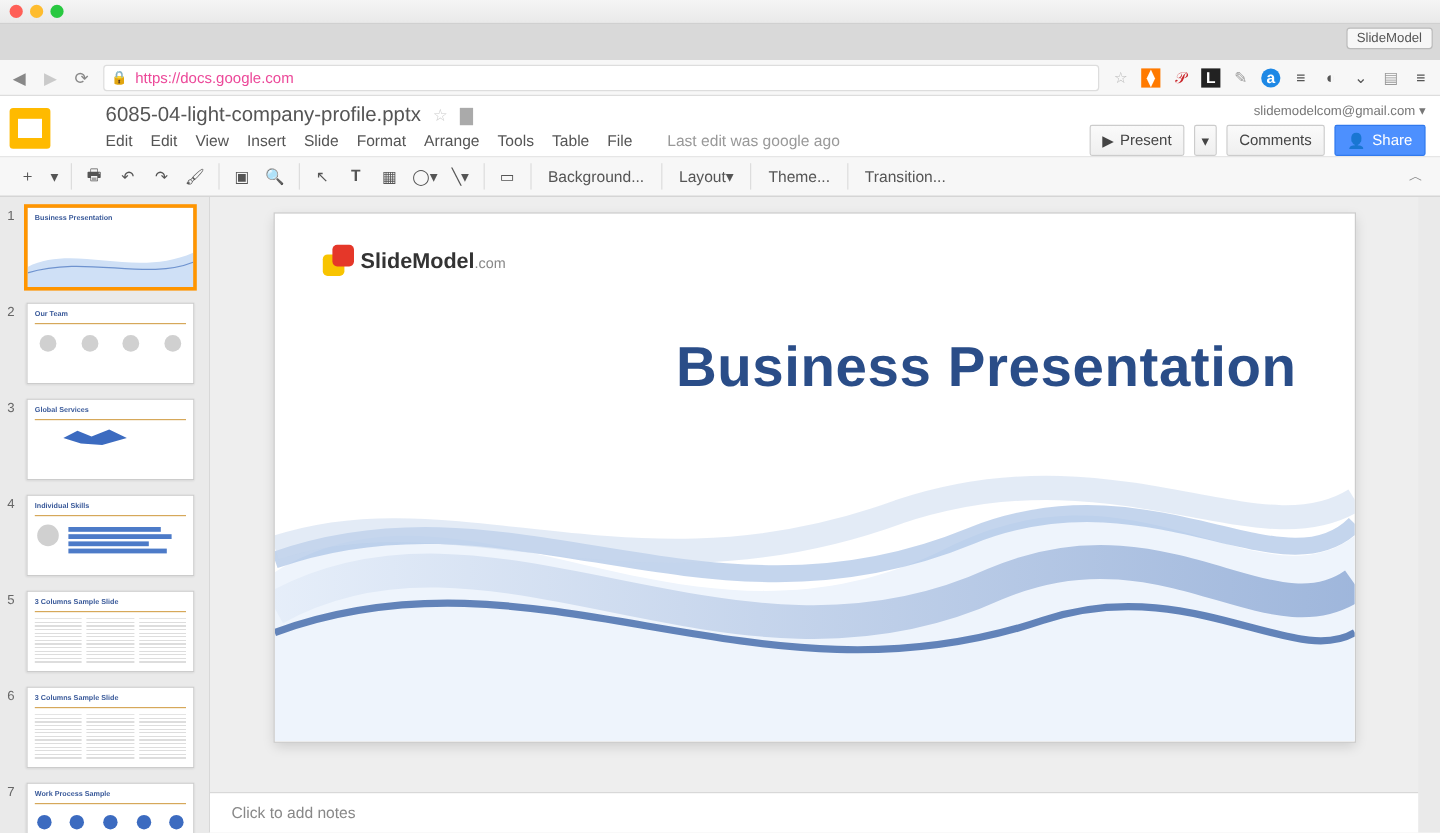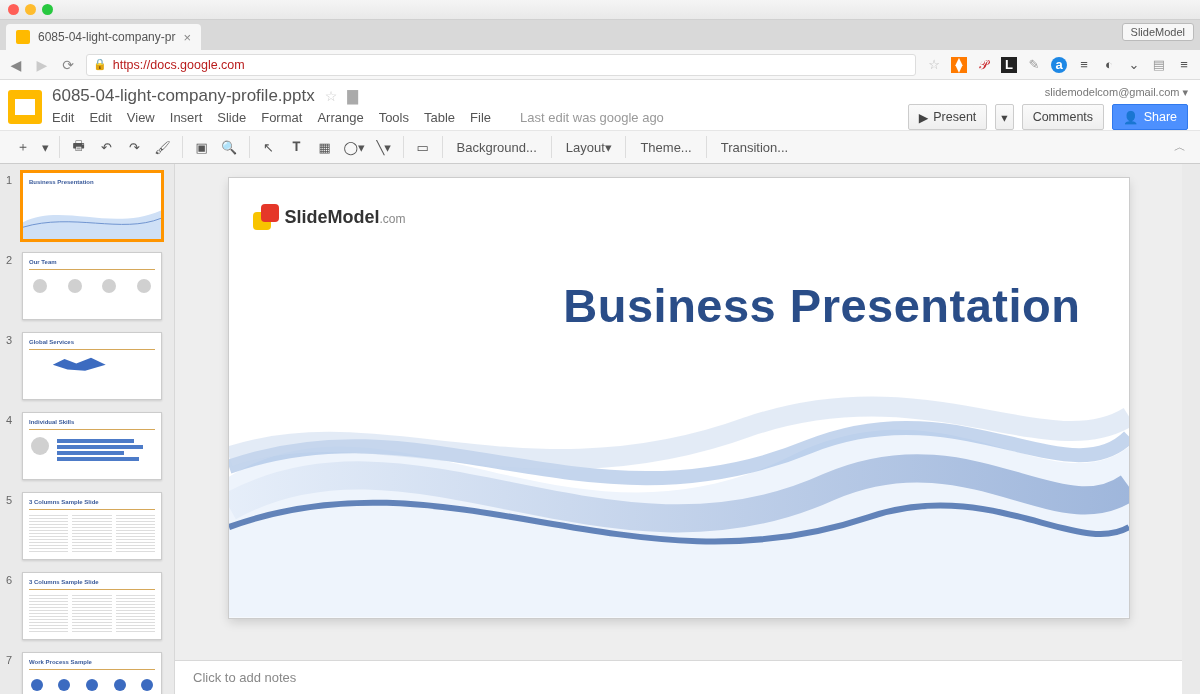--- a/index.html
+++ b/index.html
@@ -10,28 +10,28 @@
   .dot-red { background:#ff5f57; } .dot-yellow { background:#febc2e; } .dot-green { background:#28c840; }
   .tabstrip { height:30px; background:#d9d9d9; display:flex; align-items:flex-end; padding-left:6px; position:relative;}
   .tab { background:#f7f7f7; height:26px; display:flex; align-items:center; padding:0 10px; font-size:12px; color:#555; border-top-left-radius:4px; border-top-right-radius:4px; gap:8px; min-width:180px; position:relative;}
   .tab .favicon { width:14px; height:14px; background:#ffba00; border-radius:2px; display:inline-block;}
   .tab .close { color:#888; font-size:13px;}
   .ext-badge { position:absolute; right:6px; top:3px; background:#f7f7f7; border:1px solid #bbb; border-radius:3px; padding:2px 8px; font-size:11px; color:#555;}
   .addressbar-row { height:30px; background:#f7f7f7; border-bottom:1px solid #ddd; display:flex; align-items:center; padding:0 8px; gap:10px;}
   .nav-ico { width:16px; height:16px; color:#888; display:flex; align-items:center; justify-content:center; font-size:14px;}
   .omnibox { flex:1; display:flex; align-items:center; background:#fff; border:1px solid #ddd; border-radius:3px; height:22px; padding:0 6px; gap:6px; font-size:12.5px;}
   .omnibox .lock { color:#3cb043; font-size:11px;}
-  .omnibox .host { color:#b91c1c;}
+  .omnibox .host { color:#ec4899;}
   .omnibox .path { color:#777;}
   .omni-icons { display:flex; gap:9px; align-items:center;}
   .omni-icons span { width:16px; height:16px; display:inline-flex; align-items:center; justify-content:center; font-size:13px;}
   .ic-star { color:#bbb;} .ic-orange { background:#ff7a00; color:#fff; font-size:10px; font-weight:bold;} .ic-pin { color:#ca252a; font-size:16px;} .ic-L { background:#222; color:#fff; font-size:10px; font-weight:bold;} .ic-grey { color:#999;} .ic-a { background:#1e88e5; color:#fff; border-radius:50%; font-size:10px; font-weight:bold;} .ic-stack { color:#555;} .ic-cat { color:#555;} .ic-pocket { color:#555;} .ic-menu { color:#555;}
   
   .app { height:calc(694px - 80px); display:flex; flex-direction:column; background:#fff;}
-  .docbar { display:flex; align-items:flex-start; padding:6px 12px 0 8px;}
+  .docbar { display:flex; align-items:flex-start; padding:6px 12px 0 8px;gap:36px;}
   .slides-logo { width:34px; height:34px; background:#ffba00; border-radius:3px; margin-right:10px; margin-top:4px; position:relative;}
   .slides-logo::after { content:""; position:absolute; inset:9px 7px; background:#fff;}
   .doc-meta { flex:1;}
   .doc-title-row { display:flex; align-items:center; gap:10px;}
   .doc-title { font-size:17px; color:#555;}
   .star-ico { color:#ccc; font-size:14px;}
   .folder-ico { color:#aaa; font-size:14px;}
   .menubar { display:flex; gap:15px; font-size:13px; color:#555; margin-top:4px; align-items:center;}
   .lastedit { color:#999; margin-left:14px;}
   .right-actions { display:flex; align-items:center; gap:10px;}
@@ -50,21 +50,21 @@
   .thumb-row { display:flex; align-items:flex-start; padding:2px 6px 10px 6px; gap:4px;}
   .thumb-num { font-size:11px; color:#666; width:12px; padding-top:2px;}
   .thumb { width:140px; height:68px; background:#fff; border:1px solid #ccc; box-shadow:0 1px 2px rgba(0,0,0,.12); position:relative; overflow:hidden;}
   .thumb.active { outline:3px solid #ff9500; outline-offset:-1px;}
   .canvas-wrap { flex:1; display:flex; flex-direction:column; }
   .canvas-scroll { flex:1; display:flex; align-items:flex-start; justify-content:center; padding:14px 18px 0 18px; overflow:auto;}
   .slide-canvas { width:900px; height:440px; background:#fff; box-shadow:0 0 0 1px #ccc, 0 4px 10px rgba(0,0,0,.15); position:relative; overflow:hidden;}
   .notes { height:34px; border-top:1px solid #d8d8d8; background:#fff; display:flex; align-items:center; padding:0 18px; color:#888; font-size:13px;}
   .right-gutter { width:18px; background:#eaeaea;}
   
-  .logo-box { position:absolute; top:26px; left:24px; display:flex; align-items:center; gap:6px;}
+  .logo-box { position:absolute; top:26px; left:40px; display:flex; align-items:center; gap:6px;}
   .logo-mark { width:26px; height:26px; position:relative;}
   .logo-mark .sq { position:absolute; width:18px; height:18px; border-radius:4px;}
   .logo-mark .sq.r { background:#e53729; top:0; right:0;}
   .logo-mark .sq.y { background:#f8c400; bottom:0; left:0;}
   .logo-text { font-size:18px; font-weight:bold; color:#333;}
   .logo-text .com { font-weight:normal; color:#888; font-size:12px;}
   .headline { position:absolute; top:100px; right:48px; text-align:right;}
   .headline h1 { font-size:47px; font-weight:bold; color:#2a4d88; letter-spacing:.5px;}
   .headline .sub { font-size:21px; color:#8fa2c4; margin-top:8px;}
   .waves { position:absolute; left:0; right:0; bottom:0; height:64%;}
@@ -81,25 +81,20 @@
 </head>
 <body>
 
 <div class="mac-titlebar">
   <div class="mac-dot dot-red"></div>
   <div class="mac-dot dot-yellow"></div>
   <div class="mac-dot dot-green"></div>
 </div>
 
 <div class="tabstrip">
-  <div class="tab">
-    <span class="favicon"></span>
-    <span>6085-04-light-company-pr</span>
-    <span class="close">×</span>
-  </div>
   <div class="ext-badge">SlideModel</div>
 </div>
 
 <div class="addressbar-row">
   <div class="nav-ico">◀</div>
   <div class="nav-ico" style="opacity:.4">▶</div>
   <div class="nav-ico">⟳</div>
   <div class="omnibox">
     <span class="lock">🔒</span>
     <span class="host">https://docs.google.com</span>

